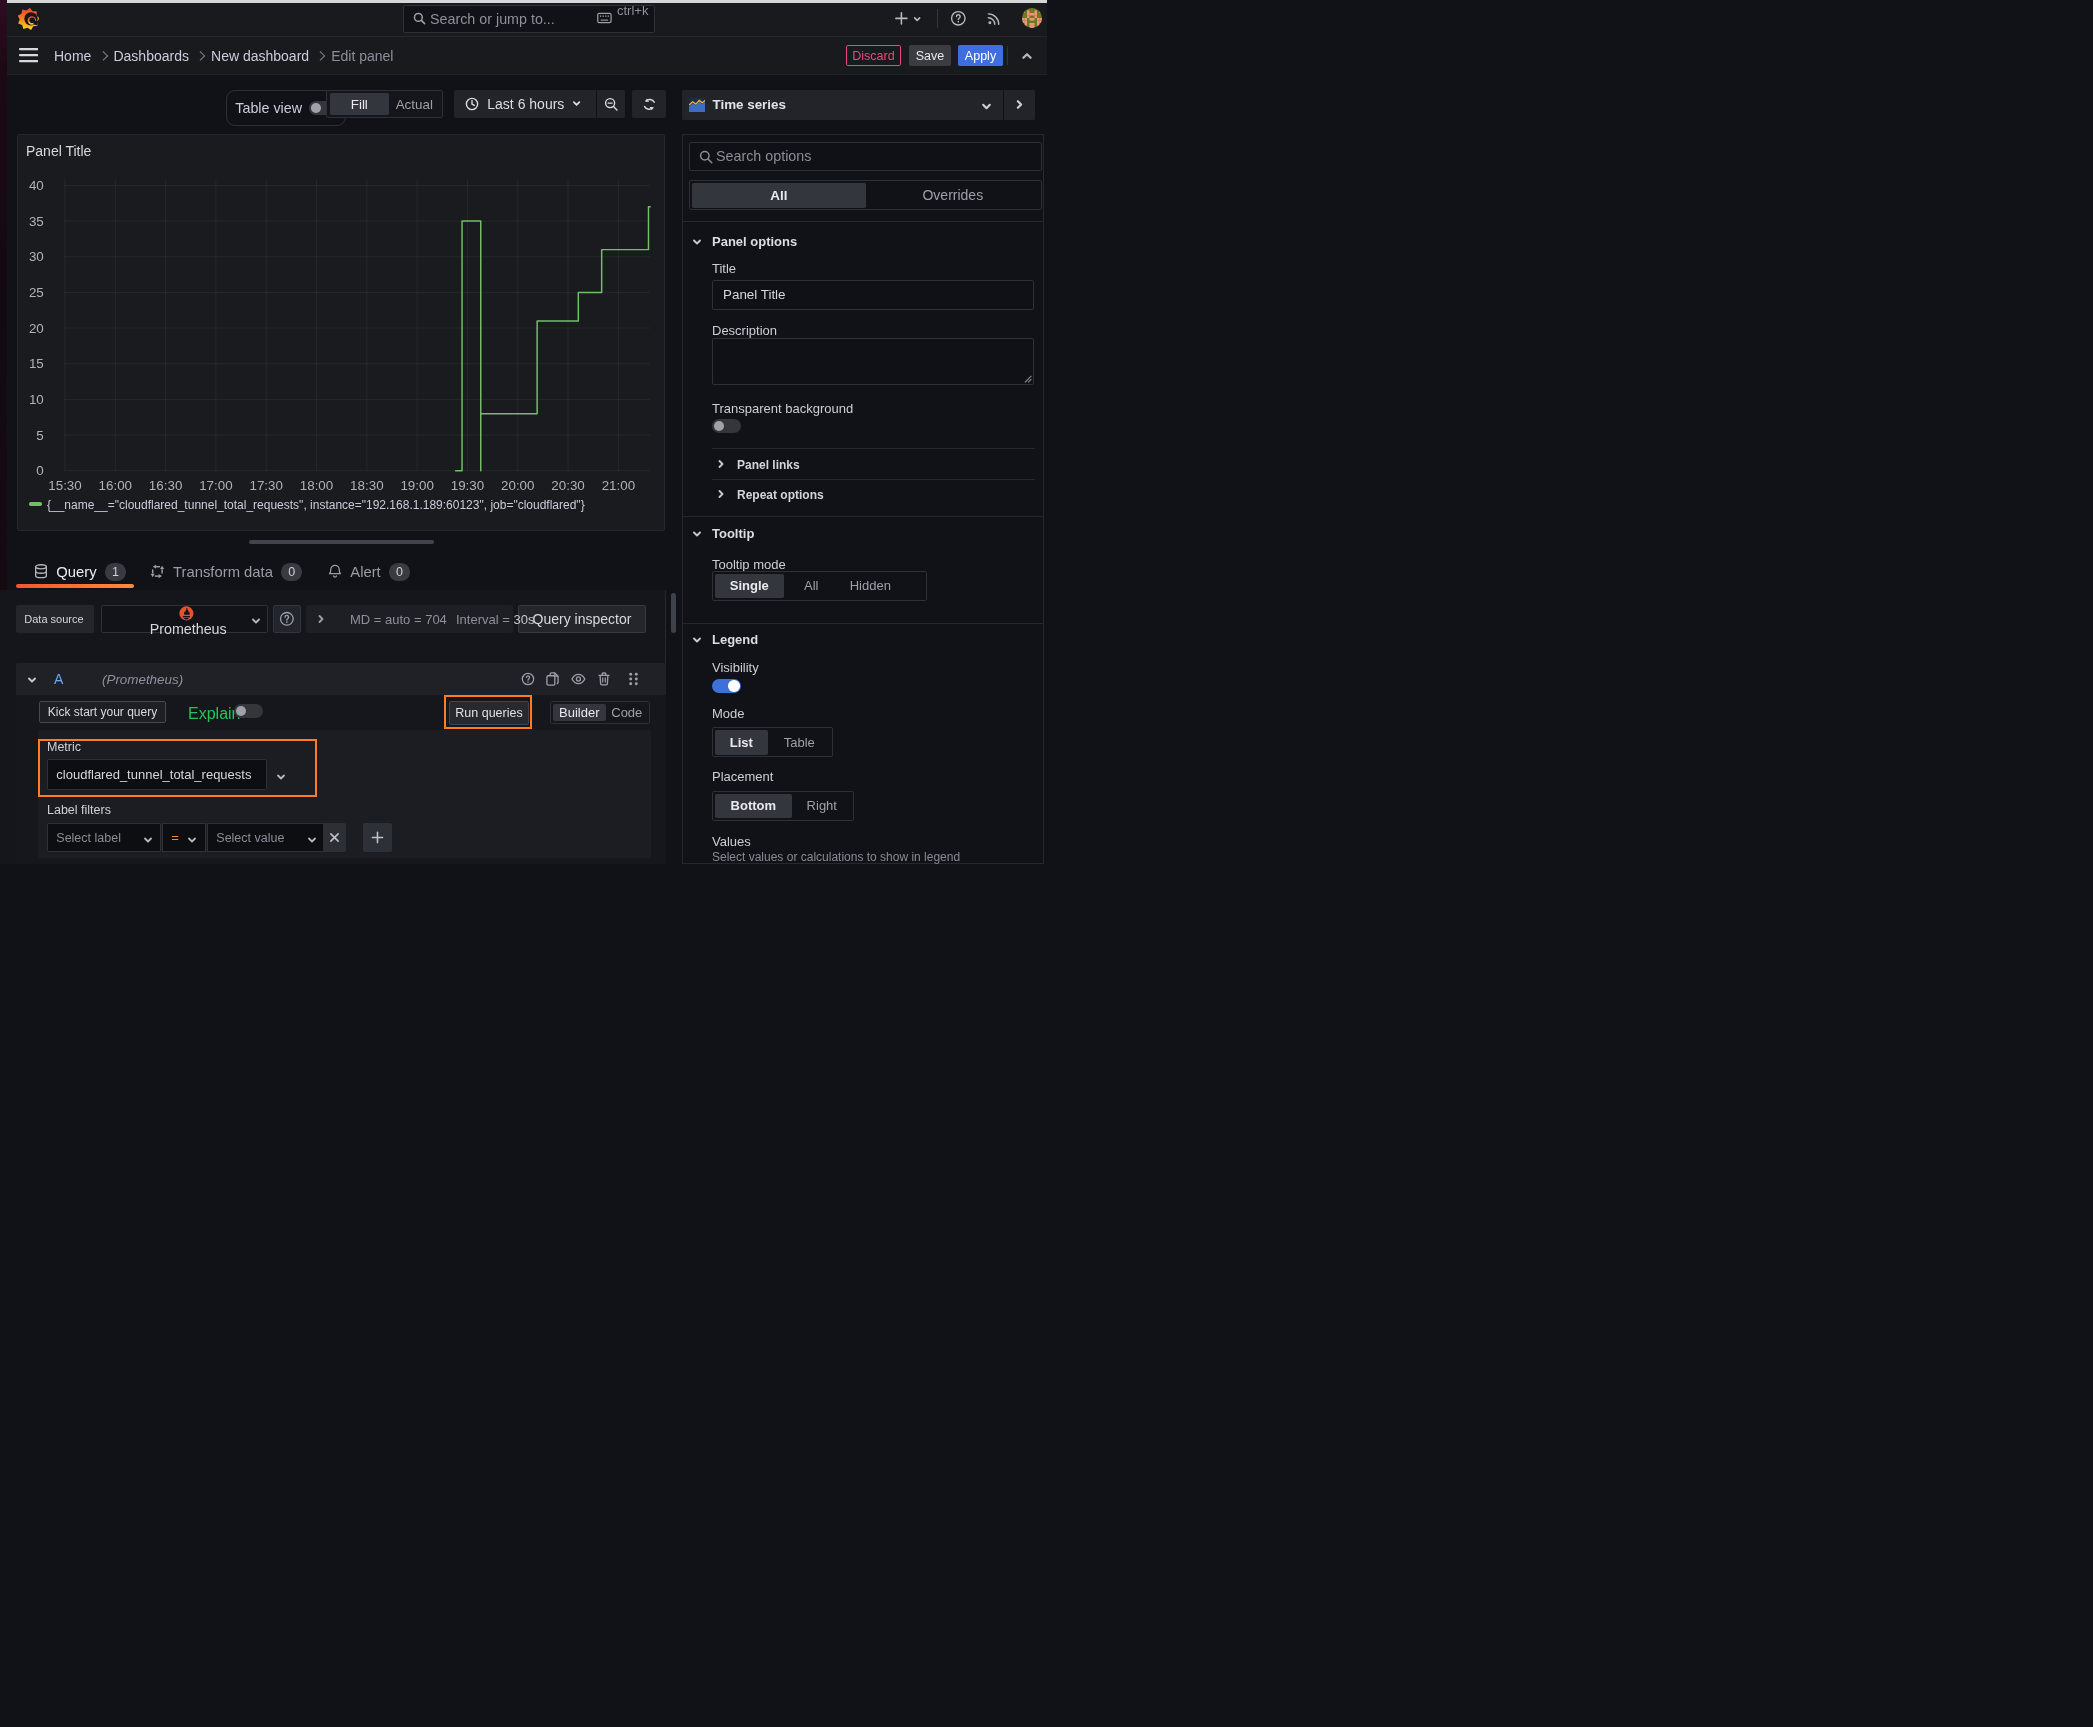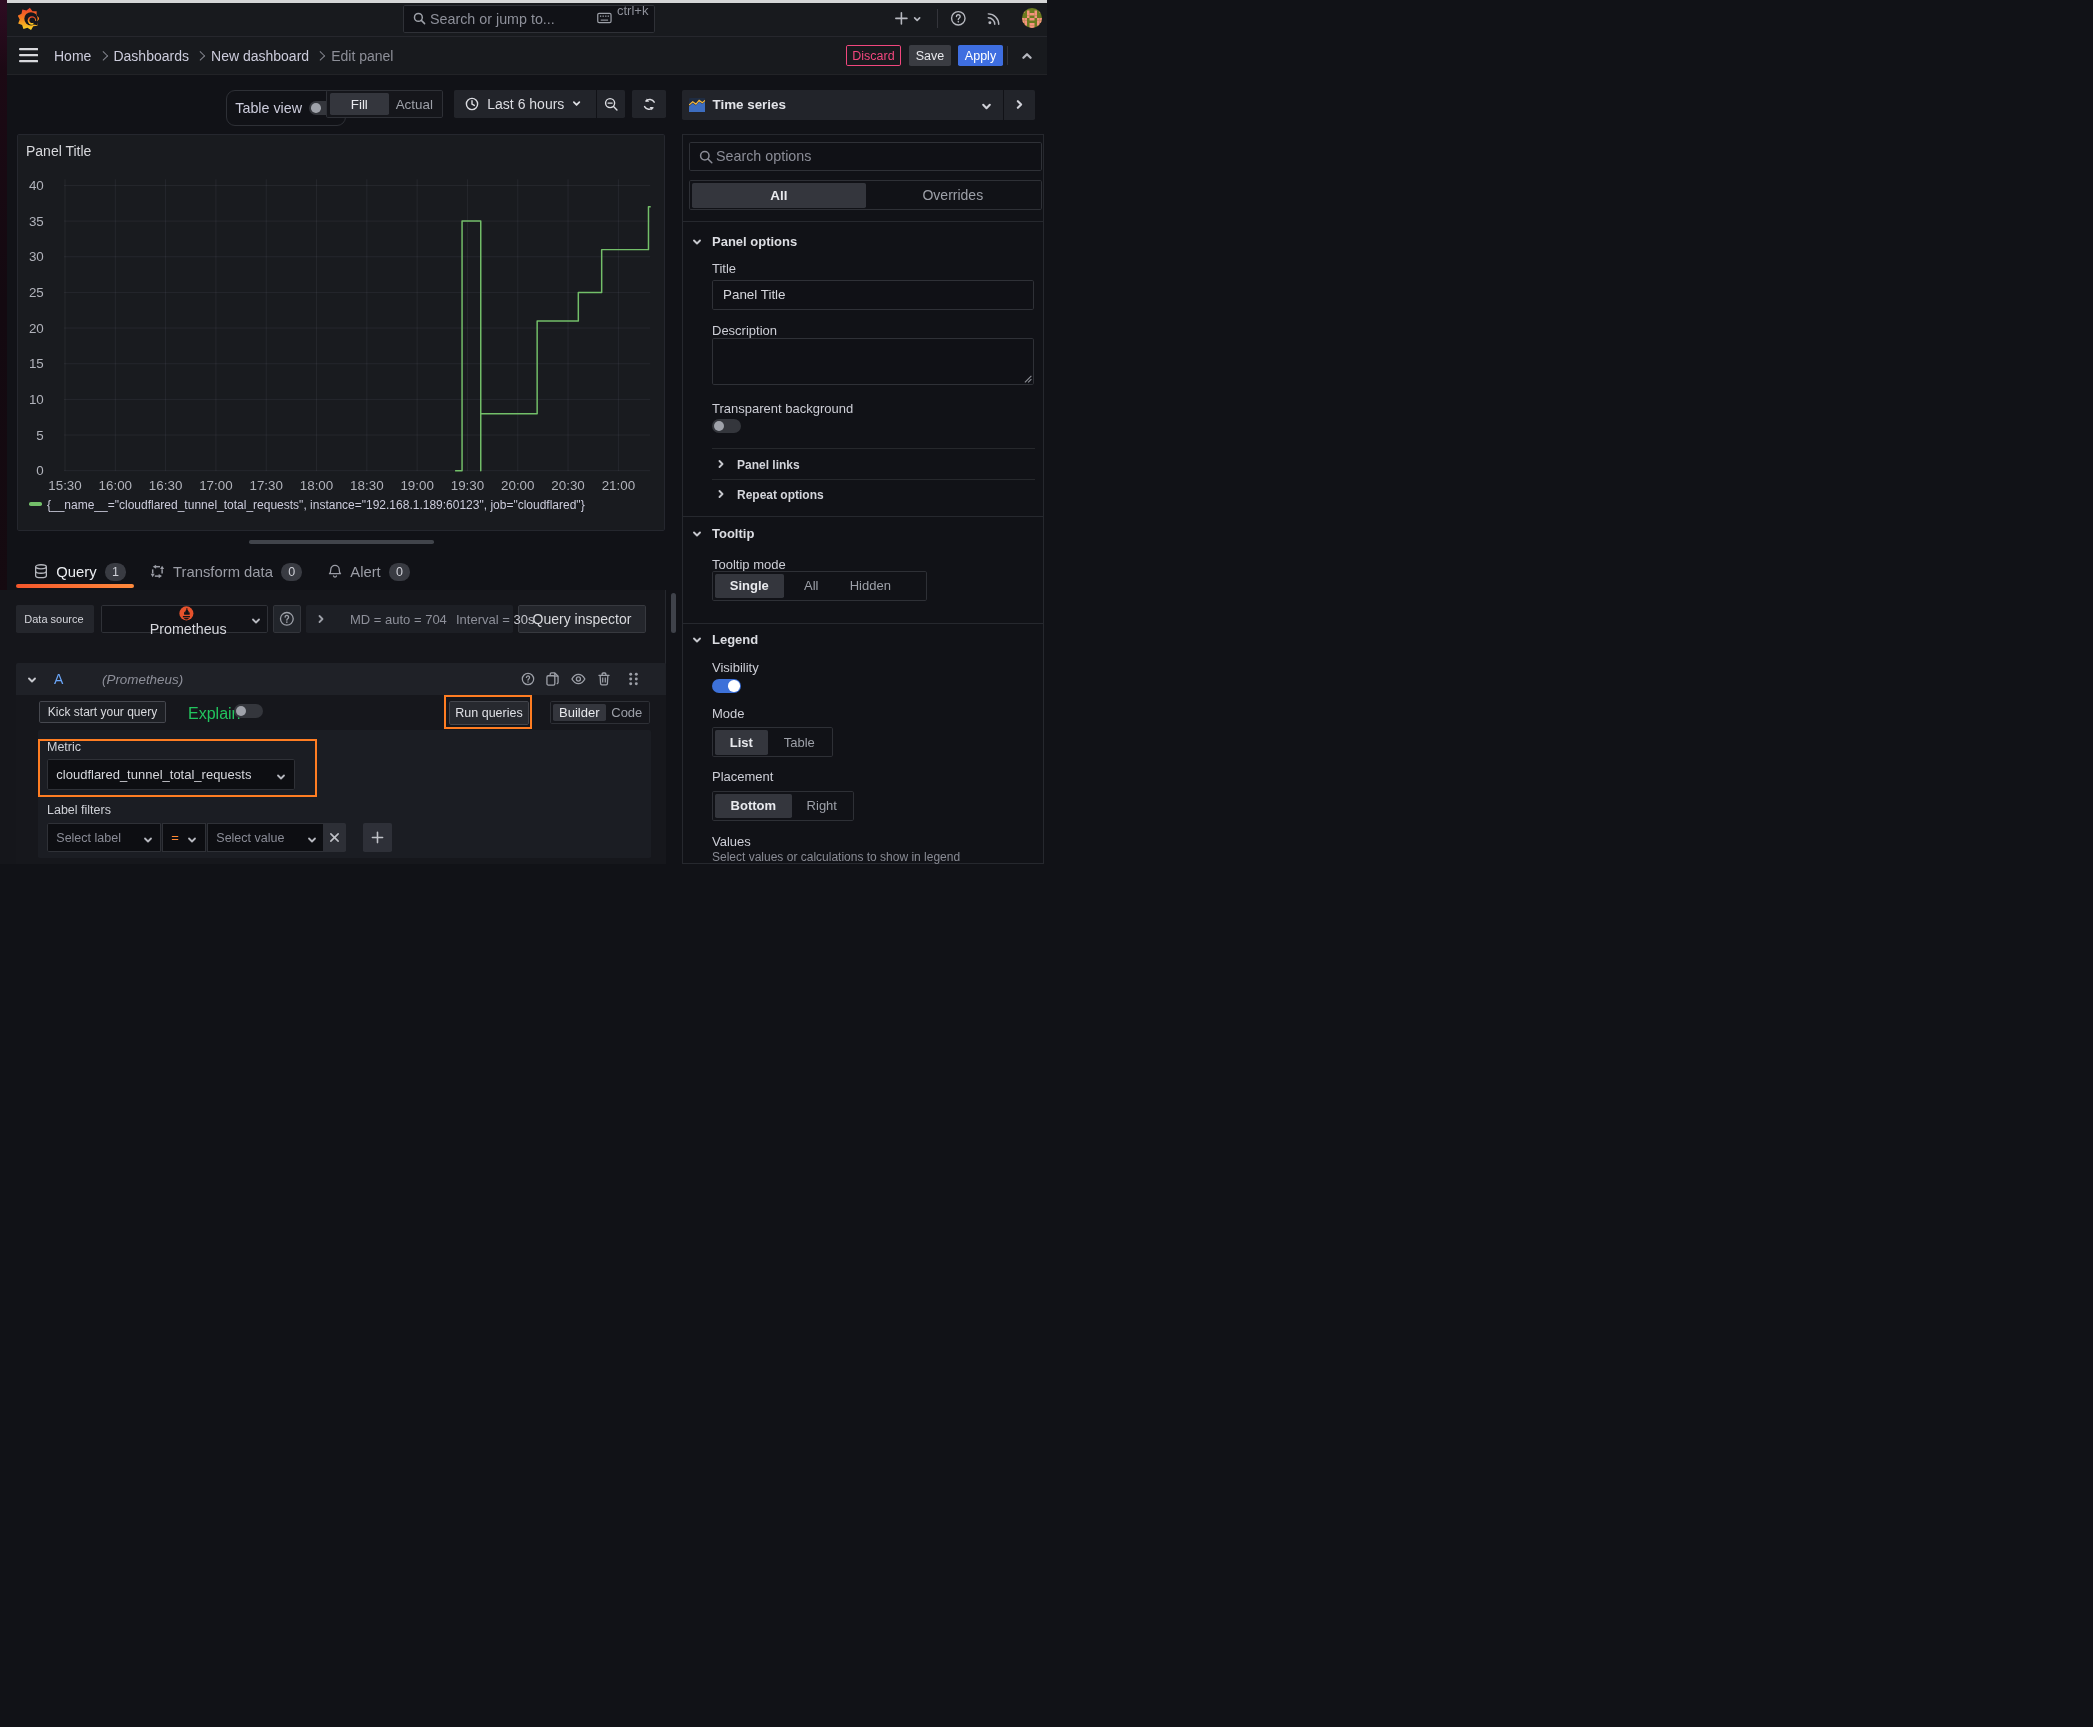--- a/index.html
+++ b/index.html
@@ -391,21 +391,21 @@
   <div class="ab toggle-off2" style="left:234px;top:704px;"></div>
   <div class="ab flex" style="left:449px;top:701px;width:80px;height:24px;background:#27292f;border:0.9px solid #43454c;border-radius:1.8px;justify-content:center;color:#dfe0e5;box-sizing:border-box;font-size:12.5px;">Run queries</div>
   <div class="ab" style="left:444px;top:695px;width:88px;height:34px;border:2.3px solid #ff7d22;box-sizing:border-box;"></div>
   <div class="ab flex" style="left:550px;top:701px;width:100px;height:22.6px;border:0.9px solid #2e3036;border-radius:1.8px;box-sizing:border-box;background:#15161b;">
     <div class="seg-on" style="margin-left:1.8px;width:53px;height:17.5px;">Builder</div>
     <div class="seg-off" style="width:42px;height:17.5px;">Code</div>
   </div>
 
   <div class="ab" style="left:38px;top:730px;width:613px;height:128px;background:#1b1d23;border-radius:1.8px;"></div>
   <div class="ab" style="left:47px;top:740px;color:#cfd1d7;font-size:12.5px;">Metric</div>
-  <div class="ab flex inp" style="left:47px;top:759px;width:248px;height:31px;background:#0d0e12;">
+  <div class="ab flex inp" style="left:47px;top:759px;width:220px;height:31px;background:#0d0e12;">
     <span style="margin-left:8.3px;color:#d6d7dc;">cloudflared_tunnel_total_requests</span>
   </div>
   <div class="ab" id="m-chev" style="left:276px;top:772px;">
       <svg width="10" height="10" viewBox="0 0 10 10">
         <polyline points="2,3.5 5,6.5 8,3.5" fill="none" stroke="#b6b8bf" stroke-width="1.8" stroke-linecap="round" stroke-linejoin="round"></polyline>
       </svg>
     </div>
   <div class="ab" style="left:38px;top:739px;width:279px;height:58px;border:2.3px solid #ff7d22;box-sizing:border-box;"></div>
   <div class="ab" style="left:47px;top:803px;color:#cfd1d7;font-size:12.5px;">Label filters</div>
   <div class="ab flex inp" style="left:47px;top:823px;width:114px;height:29px;background:#0d0e12;border-radius:1.8px 0 0 1.8px;">

